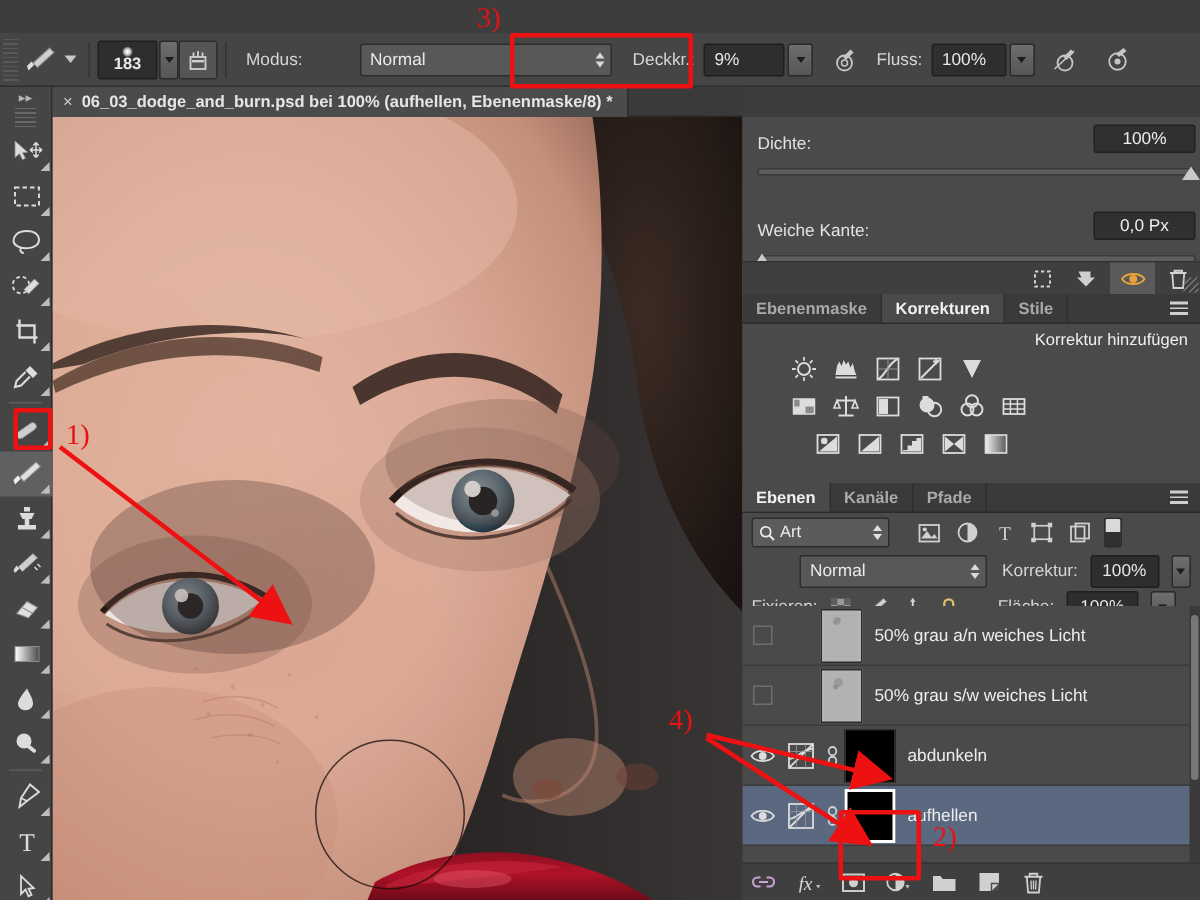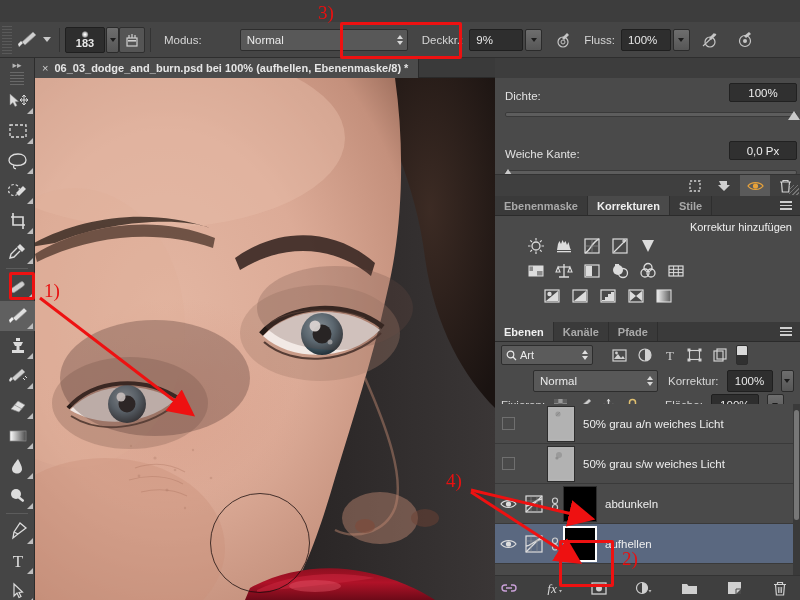--- a/index.html
+++ b/index.html
@@ -208,21 +208,21 @@
   .lr-thumb {
     width:28px;height:36px;background:#b4b4b4;border:1px solid #2d2d2d;
     display:flex;align-items:center;justify-content:center;
   }
   .lr-mask { width:34px;height:36px;background:#000;border:1px solid #2d2d2d; position:relative; }
   .lr-mask.selmask { border:2px solid #fff; }
   .lr-name { margin-left:8px; font-size:11.5px; color:#eeeeee; white-space:nowrap; }
 
   .layers-footer {
     position:absolute; left:0; bottom:0; width:305px; height:25px; background:#3f3f3f;
-    border-top:1px solid #333; display:flex; align-items:center; justify-content:space-between; padding-right:6px; gap:12px;
+    border-top:1px solid #333; display:flex; align-items:center; justify-content:flex-start; padding-right:6px; gap:2px;
   }
   .lf-btn { width:28px;height:24px;display:flex;align-items:center;justify-content:center;color:#cbcbcb; }
 
   .scrollbar-v {
     position:absolute; right:0; top:0; width:7px; background:#3a3a3a;
   }
   .scrollbar-v .thumb { position:absolute; left:1px; width:5px; background:#777; border-radius:3px; }
 
   
   .annot { position:absolute; color:#e81010; font-size:19px; font-weight:normal;

